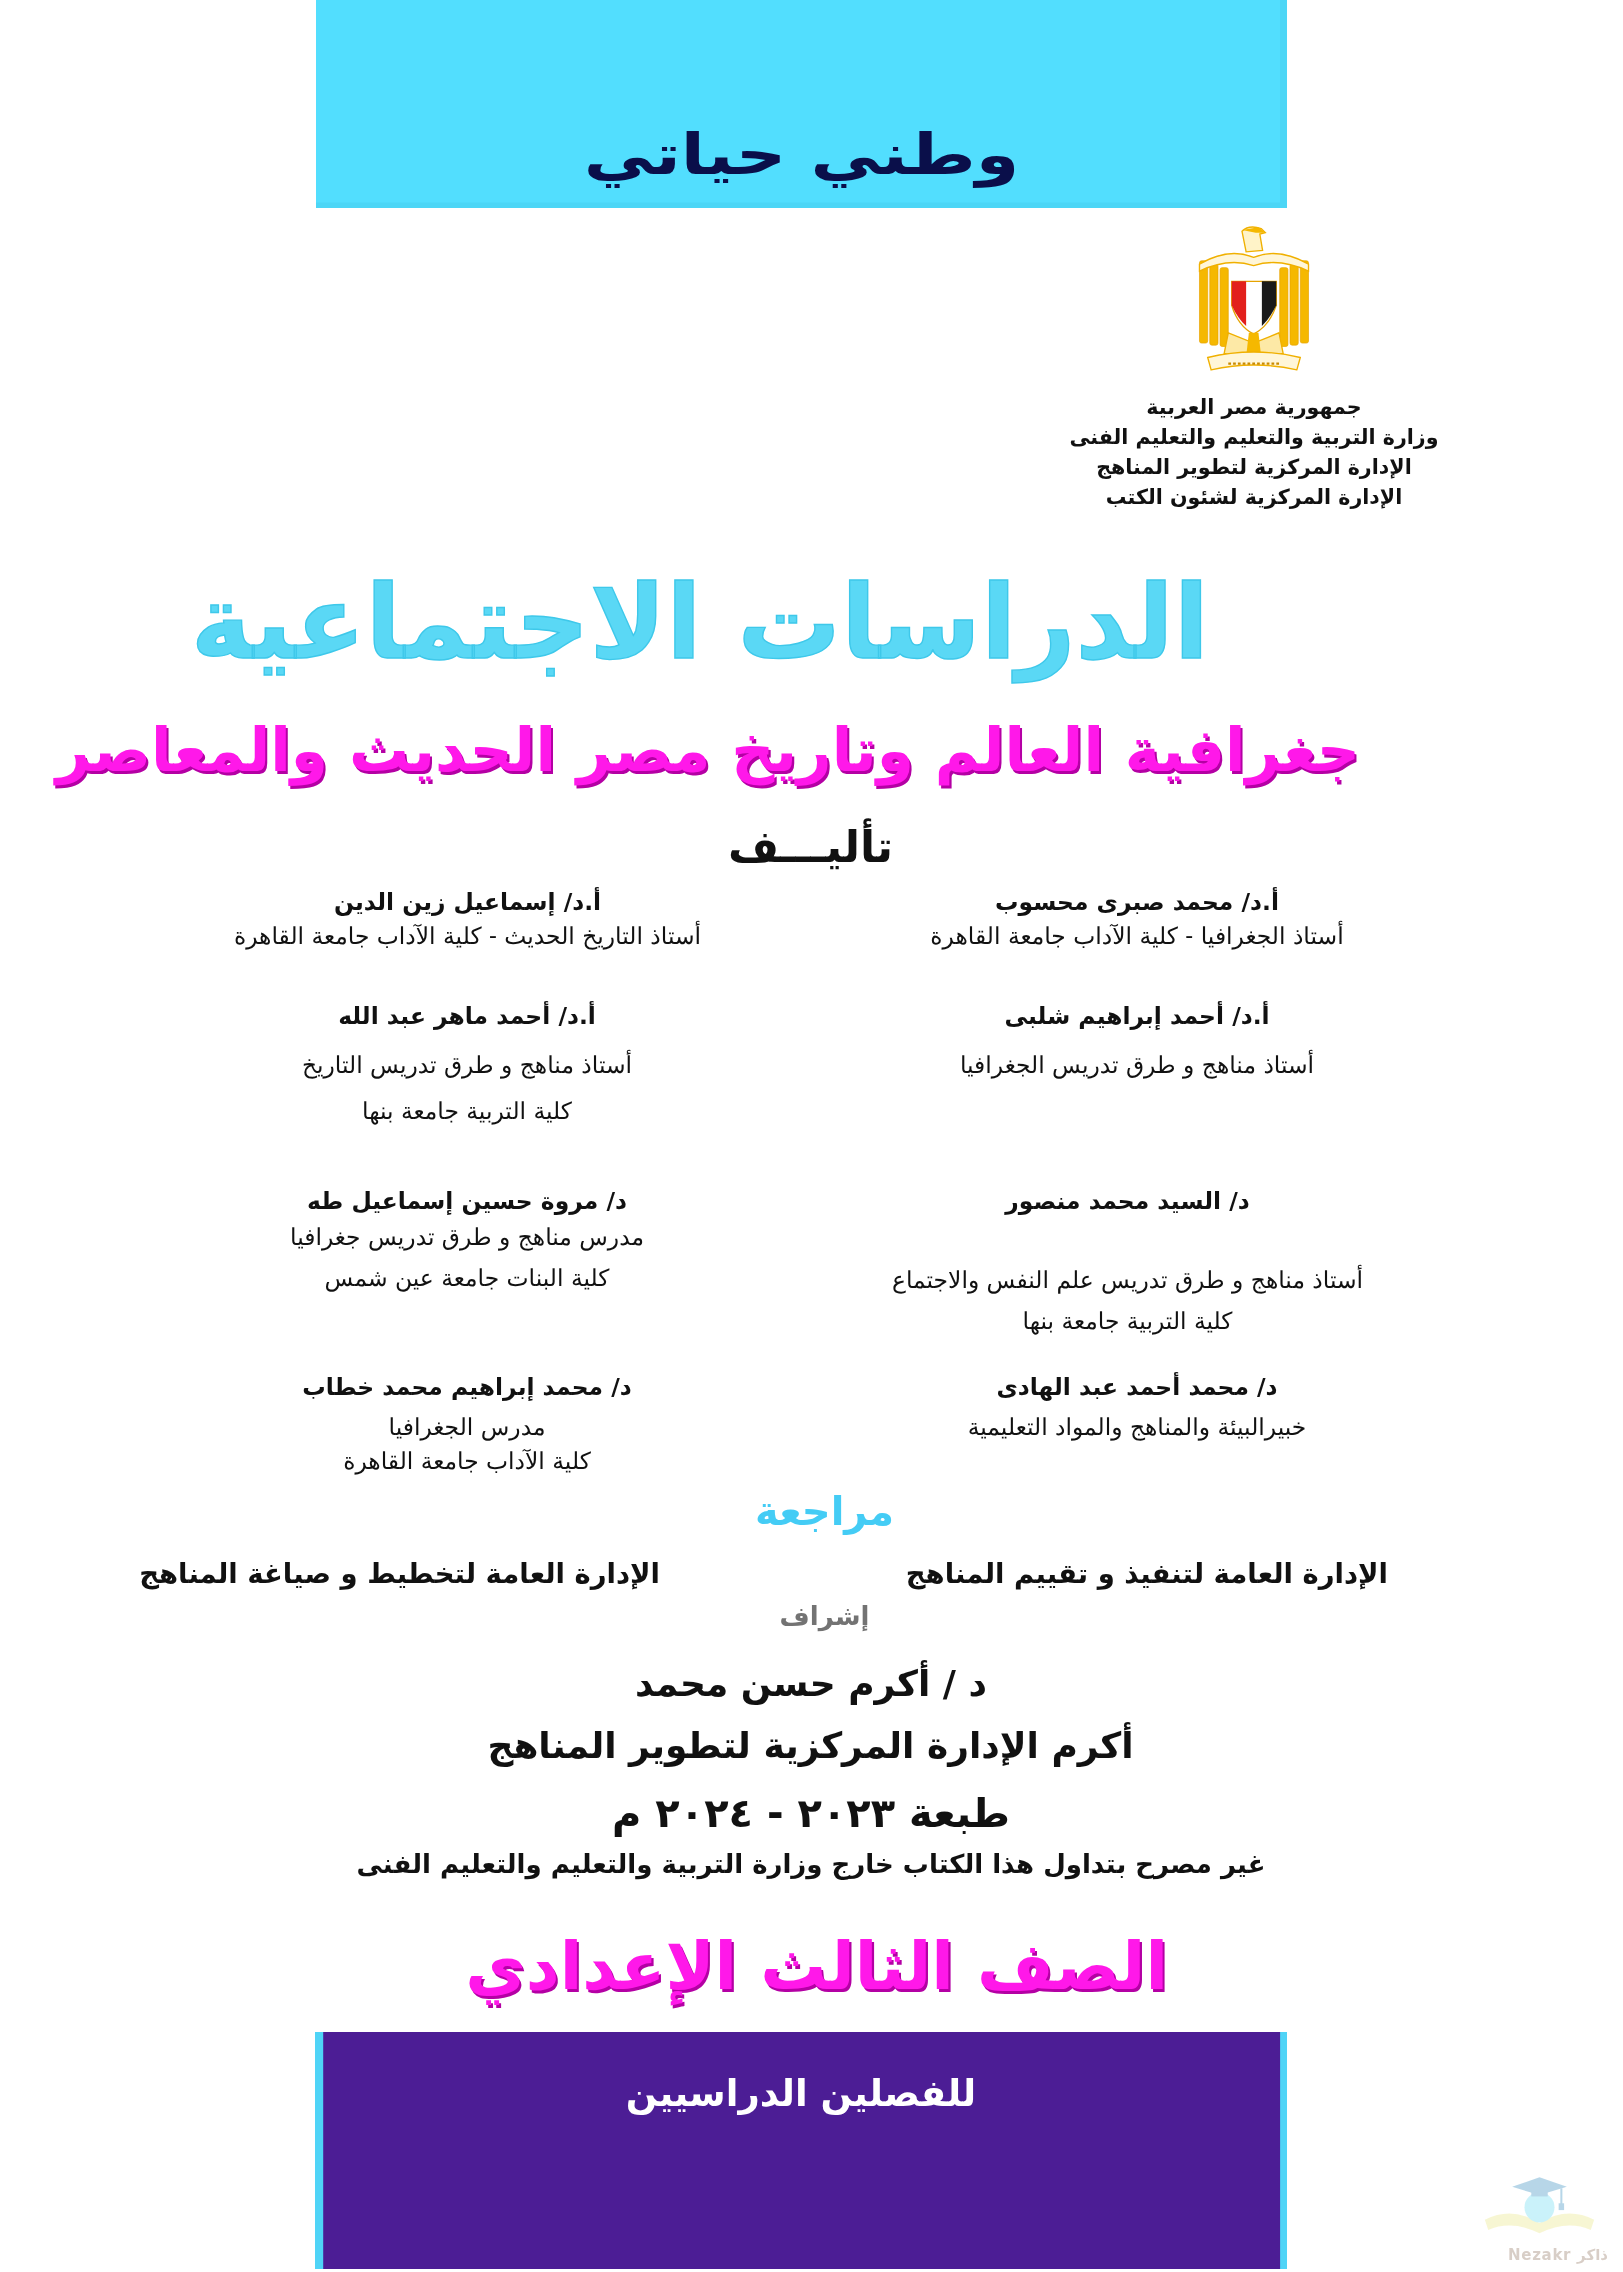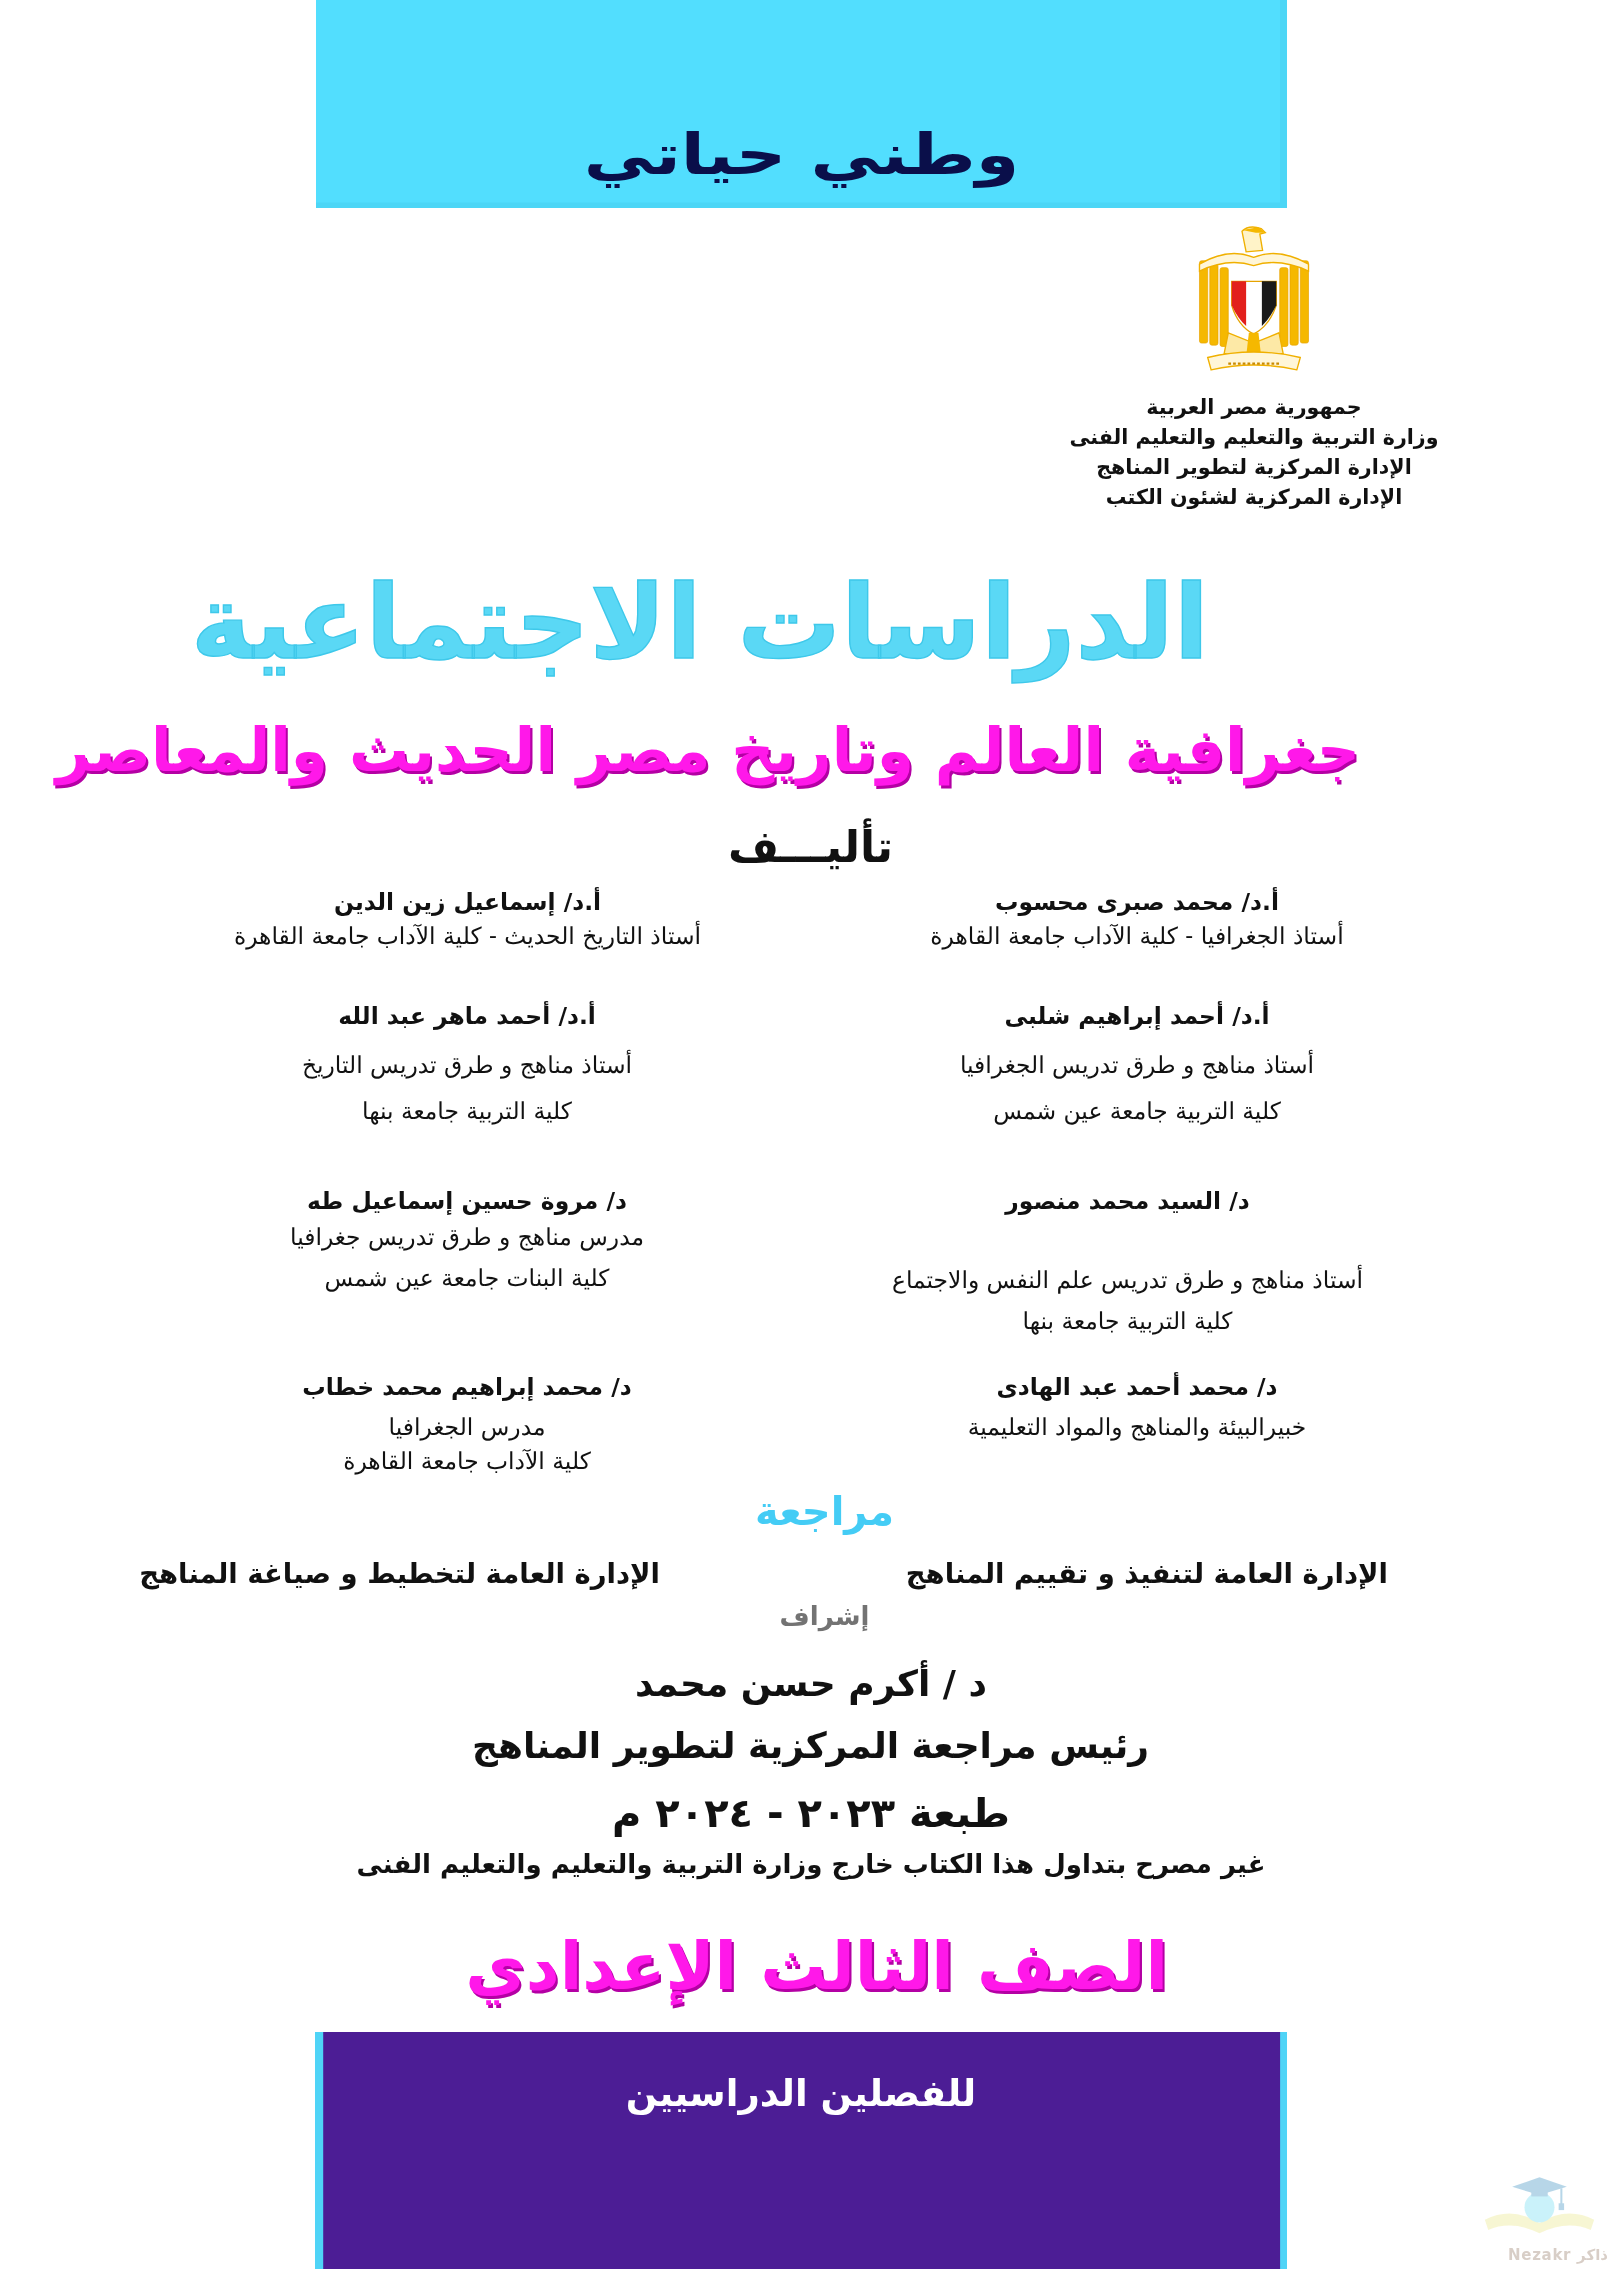--- a/index.html
+++ b/index.html
@@ -180,21 +180,20 @@
 <div class="abs center-text sub-title">جغرافية العالم وتاريخ مصر الحديث والمعاصر</div>
 <div class="abs center-text authorship-label">تأليـــف</div>
 
 <div class="author" style="left:845px; top:886px; width:584px;">
   <div class="name">أ.د/ محمد صبرى محسوب</div>
   <div class="line">أستاذ الجغرافيا - كلية الآداب جامعة القاهرة</div>
 </div>
 <div class="author" style="left:845px; top:1000px; width:584px;">
   <div class="name" style="margin-bottom:15px;">أ.د/ أحمد إبراهيم شلبى</div>
   <div class="line" style="margin-bottom:12.4px;text-align:center;">أستاذ مناهج و طرق تدريس الجغرافيا</div>
-  <div class="line">كلية التربية جامعة عين شمس</div>
 </div>
 <div class="author" style="left:825px; top:1185px; width:605px;">
   <div class="name" style="margin-bottom:8.2px;">د/ السيد محمد منصور</div>
   <div class="line" style="margin-bottom:6.9px;margin-top:45px;">أستاذ مناهج و طرق تدريس علم النفس والاجتماع</div>
   <div class="line">كلية التربية جامعة بنها</div>
 </div>
 <div class="author" style="left:845px; top:1371px; width:584px;">
   <div class="name" style="margin-bottom:5.5px;">د/ محمد أحمد عبد الهادى</div>
   <div class="line">خبيرالبيئة والمناهج والمواد التعليمية</div>
 </div>
@@ -218,21 +217,21 @@
   <div class="line">مدرس الجغرافيا</div>
   <div class="line">كلية الآداب جامعة القاهرة</div>
 </div>
 
 <div class="abs center-text review-label">مراجعة</div>
 <div class="abs center-text dept" style="left:962px; width:426px;">الإدارة العامة لتنفيذ و تقييم المناهج</div>
 <div class="abs center-text dept" style="left:220px; width:440px;">الإدارة العامة لتخطيط و صياغة المناهج</div>
 
 <div class="abs center-text supervision-label">إشراف</div>
 <div class="abs center-text supervisor-name">د / أكرم حسن محمد</div>
-<div class="abs center-text supervisor-title">رئيس مراجعة المركزية لتطوير المناهج</div>
+<div class="abs center-text supervisor-title">أكرم الإدارة المركزية لتطوير المناهج</div>
 <div class="abs center-text edition">طبعة ٢٠٢٣ - ٢٠٢٤ م</div>
 <div class="abs center-text notice">غير مصرح بتداول هذا الكتاب خارج وزارة التربية والتعليم والتعليم الفنى</div>
 
 <div class="abs center-text grade">الصف الثالث الإعدادي</div>
 
 <div class="abs bottom-band">
   <div class="abs center-text semester">للفصلين الدراسيين</div>
 </div>
 
 <div class="abs watermark">

